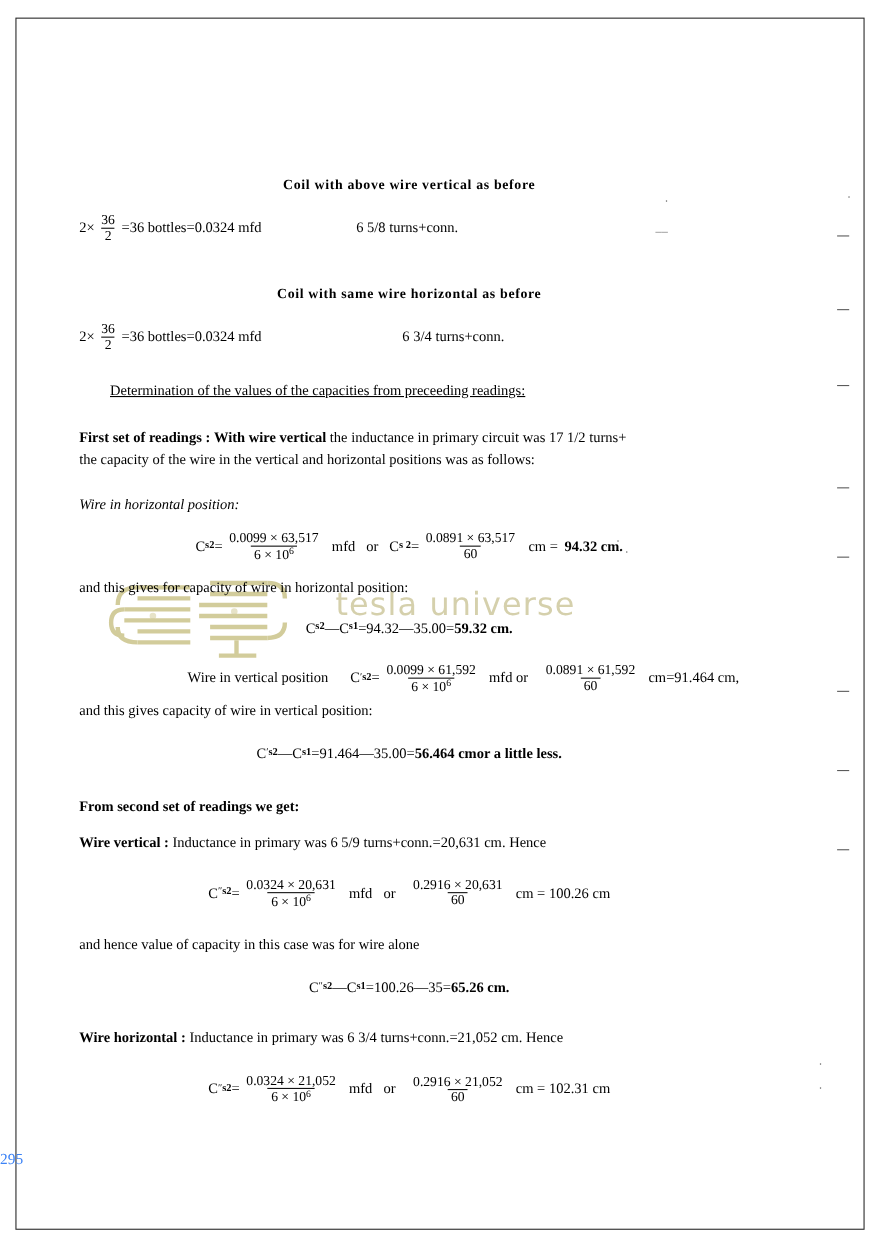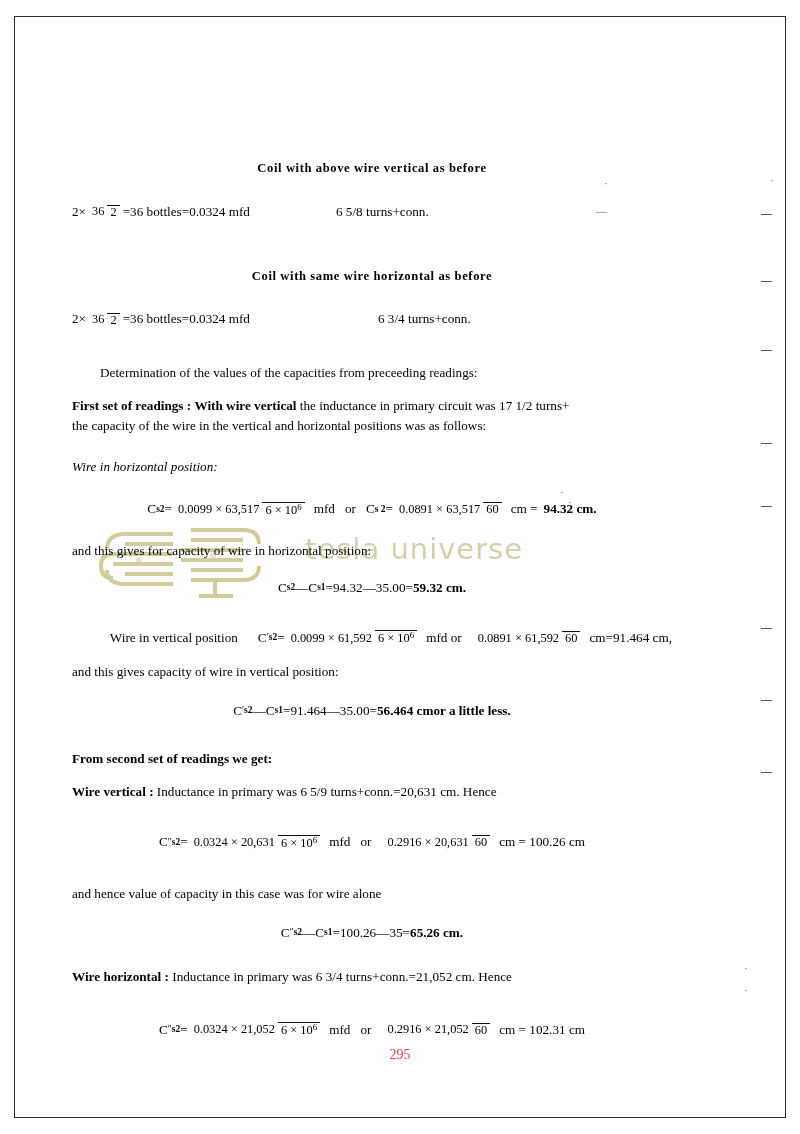--- a/index.html
+++ b/index.html
@@ -50,24 +50,24 @@
   }
   .eqline .left {
     flex: 0 0 auto;
     display: flex;
     align-items: center;
   }
   .eqline .gap-sm { width: 86px; }
   .eqline .gap-lg { width: 128px; }
   .frac {
     display: inline-flex;
-    flex-direction: row;
+    flex-direction: column;
     align-items: center;
     vertical-align: middle;
-    margin: 11px 3px;
+    margin: 0 3px;
     line-height: 1.05;
     font-size: 12.4px;
   }
   .frac .num { padding: 0 3px; }
   .frac .den { padding: 0 3px; border-top: 1px solid #111; }
   .para {
     margin: 0 0 6px 0;
     text-align: justify;
   }
   .para.indent { text-indent: 28px; }
@@ -104,23 +104,23 @@
   }
   .sec-head-it {
     font-style: italic;
     margin: 22px 0 6px 0;
   }
   .pagenum {
     position: absolute;
     left: 0;
     right: 0;
     top: 1047px;
-    text-align: center;
+    text-align: left;
     font-size: 14px;
-    color: #ef4444;
+    color: #3b82f6;
   }
   
   .tick {
     position: absolute;
     background: #5b5b5b;
     height: 1px;
     width: 11px;
   }
   .dotmark {
     position: absolute;
@@ -226,21 +226,21 @@
         <span class="frac">
           <span class="num">36</span>
           <span class="den">2</span>
         </span>
         <span>=36  bottles=0.0324  mfd</span>
       </span>
       <span class="gap-lg"></span>
       <span>6 3/4 turns+conn.</span>
     </div>
 
-    <div class="para indent" style="margin-bottom:14px;">Determination of the values of the capacities from preceeding readings:</div>
+    <div class="para indent" style="margin-bottom:24px;text-decoration:underline;">Determination of the values of the capacities from preceeding readings:</div>
 
     <div class="para tight"><span class="b">First set of readings :</span> <span class="b">With wire vertical</span><span> the inductance in primary circuit was 17 1/2 turns+</span></div>
     <div class="para">the capacity of the wire in the vertical and horizontal positions was as follows:</div>
 
     <div class="sec-head-it">Wire in horizontal position:</div>
 
     <div class="block-eq">
       <span class="eq-inner">
         <span>C</span>
           <span class="sub b">s2</span>

